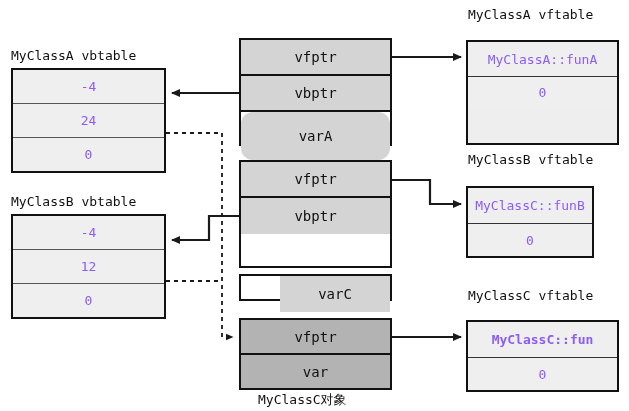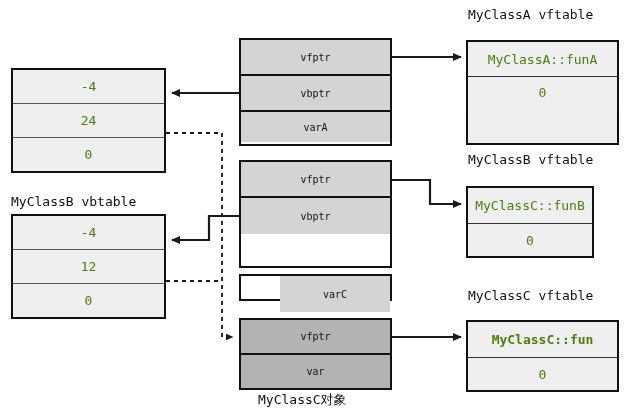--- a/index.html
+++ b/index.html
@@ -19,72 +19,73 @@
   }
   .tbl{
     position:absolute;
     border:2px solid #111;
     box-sizing:border-box;
     background:#eeeeee;
   }
   .tbl .cell{
     box-sizing:border-box;
     display:flex;align-items:center;justify-content:center;
-    font-size:13px;color:#4d7c0f;
+    font-size:13px;color:#8b5cf6;
     border-bottom:1px solid #555;
     background:#efefef;
   }
   .tbl .cell:last-child{border-bottom:none;}
 
   
   .blk{
     position:absolute;
     border:2px solid #111;
     box-sizing:border-box;
   }
   .blk .cell{
     box-sizing:border-box;
     display:flex;align-items:center;justify-content:center;
-    font-size:10px;color:#111;
+    font-size:14px;color:#111;
     border-bottom:2px solid #111;
     background:#d4d4d4;
   }
   .blk .cell:last-child{border-bottom:none;}
   .blk.dark .cell{background:#b3b3b3;}
 
   
   .vft .cell{font-size:13px;background:#efefef;border-bottom:1px solid #333;}
 
   svg.overlay{
     position:absolute;left:0;top:0;width:629px;height:411px;
     pointer-events:none;
   }
 </style>
 </head>
 <body>
 
 <div id="canvas">
 
+  <div class="caption" style="left:11px;top:48px;">MyClassA vbtable</div>
   <div class="tbl" style="left:11px;top:68px;width:155px;height:105px;">
     <div class="cell" style="height:34px;">-4</div>
     <div class="cell" style="height:34px;">24</div>
     <div class="cell" style="height:33px;">0</div>
   </div>
 
   <div class="caption" style="left:11px;top:194px;">MyClassB vbtable</div>
   <div class="tbl" style="left:11px;top:214px;width:155px;height:105px;">
     <div class="cell" style="height:34px;">-4</div>
     <div class="cell" style="height:34px;">12</div>
     <div class="cell" style="height:33px;">0</div>
   </div>
 
   <div class="blk" style="left:239px;top:38px;width:153px;height:108px;">
     <div class="cell" style="height:36px;">vfptr</div>
     <div class="cell" style="height:36px;">vbptr</div>
-    <div class="cell" style="height:30px;">varA</div>
+    <div class="cell" style="height:48px;border-radius:12px;">varA</div>
   </div>
 
   <div class="blk" style="left:239px;top:160px;width:153px;height:108px;">
     <div class="cell" style="height:36px;">vfptr</div>
     <div class="cell" style="height:36px;">vbptr</div>
   </div>
 
   <div class="blk" style="left:239px;top:274px;width:153px;height:27px;padding-left:39px;">
     <div class="cell" style="height:36px;">varC</div>
   </div>

